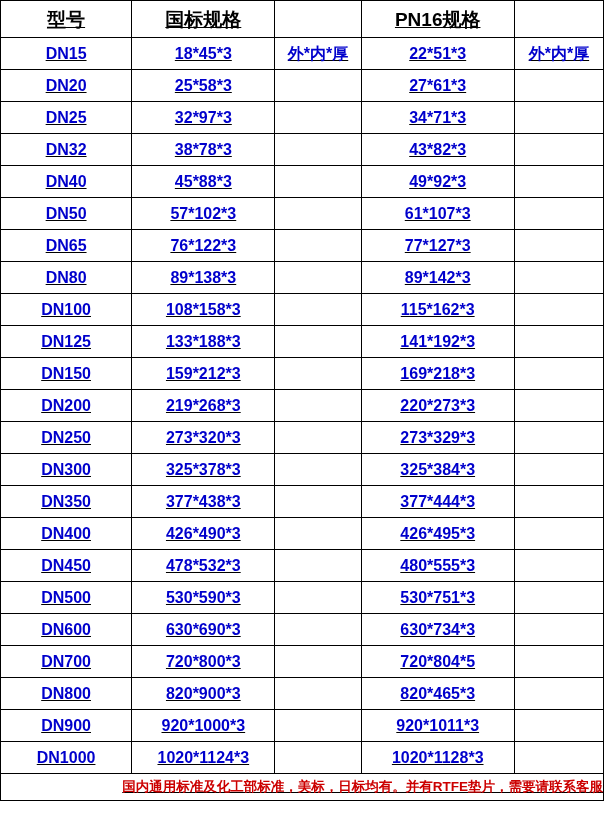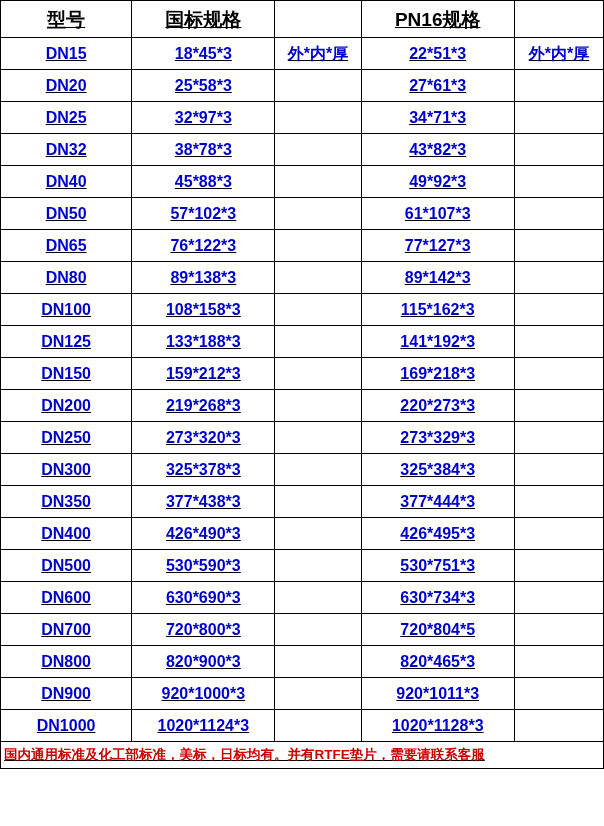--- a/index.html
+++ b/index.html
@@ -50,21 +50,21 @@
     text-align: left;
     padding-left: 6px;
   }
   td.note-cell {
     font-size: 12px;
     font-weight: bold;
     color: #0000cc;
   }
   tr.footer-row td {
     height: 26px;
-    text-align: left;
+    text-align: right;
     padding-left: 3px;
     font-size: 13.5px;
     font-weight: bold;
     color: #cc0000;
   }
 </style>
 </head>
 <body>
 
 <table class="spec-table">
@@ -190,20 +190,27 @@
       <td class="note-cell"></td>
     </tr>
     <tr>
       <td class="model-cell">DN400</td>
       <td>426*490*3</td>
       <td class="note-cell"></td>
       <td>426*495*3</td>
       <td class="note-cell"></td>
     </tr>
     <tr>
+      <td class="model-cell">DN450</td>
+      <td>478*532*3</td>
+      <td class="note-cell"></td>
+      <td>480*555*3</td>
+      <td class="note-cell"></td>
+    </tr>
+    <tr>
       <td class="model-cell">DN500</td>
       <td>530*590*3</td>
       <td class="note-cell"></td>
       <td>530*751*3</td>
       <td class="note-cell"></td>
     </tr>
     <tr>
       <td class="model-cell">DN600</td>
       <td>630*690*3</td>
       <td class="note-cell"></td>

